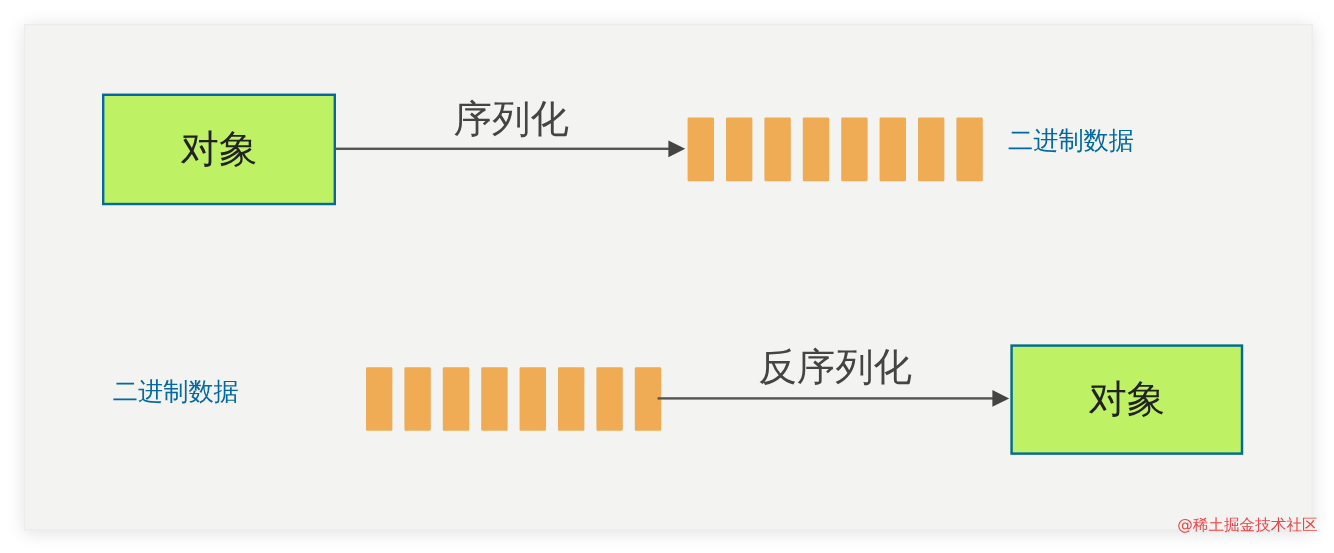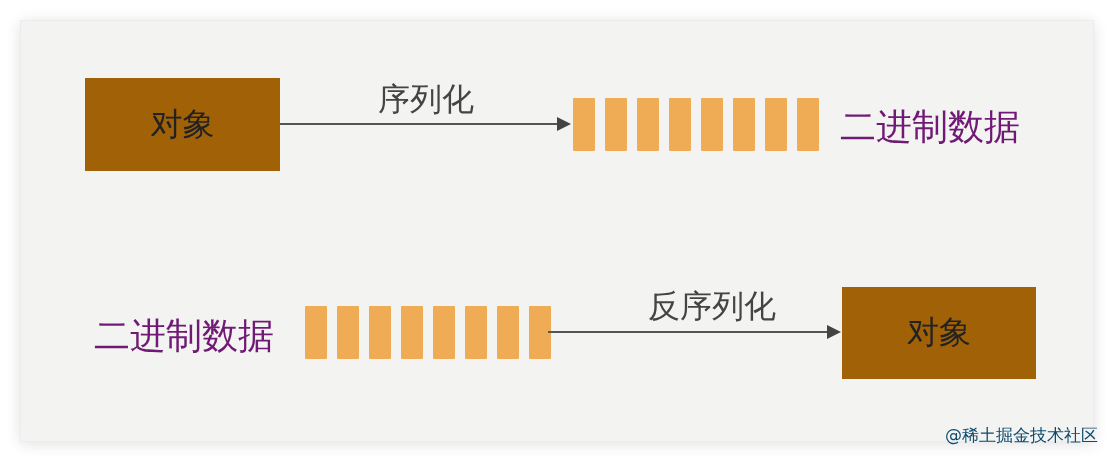--- a/index.html
+++ b/index.html
@@ -8,42 +8,42 @@
       position: relative; overflow: hidden;
       font-family: "DejaVu Sans", sans-serif;
     }
     .panel {
       position: absolute; left: 20px; top: 20px; width: 1072px; height: 420px;
       background: #f3f3f2;
       box-shadow: 0 2px 14px rgba(0,0,0,0.12);
       border: 1px solid #ececec;
     }
     .obj-box {
-      position: absolute; background: #a16207; border: 2px solid #a16207;
+      position: absolute; background: #bef264; border: 2px solid #0369a1;
       box-sizing: border-box; display: flex; align-items: center; justify-content: center;
       font-size: 32px; color: #222;
     }
     .label {
       position: absolute; font-size: 32px; color: #444; white-space: nowrap;
     }
     .big-label {
-      position: absolute; font-size: 36px; color: #701a75; white-space: nowrap;
+      position: absolute; font-size: 21px; color: #0369a1; white-space: nowrap;
     }
     .arrow-line {
       position: absolute; height: 2px; background: #555;
     }
     .arrow-head {
       position: absolute; width: 0; height: 0;
       border-top: 7px solid transparent; border-bottom: 7px solid transparent;
       border-left: 14px solid #444;
     }
     .bars { position: absolute; display: flex; gap: 10px; }
     .bar { width: 22px; height: 53px; background: #efac55; border-radius: 1px; }
     .watermark {
-      position: absolute; right: 14px; bottom: 14px; font-size: 17px; color: #0c4a6e;
+      position: absolute; right: 14px; bottom: 14px; font-size: 13px; color: #ef4444;
     }
   </style>
 </head>
 <body>
 
 <div class="panel"></div>
 
 <div class="obj-box" style="left:85px; top:78px; width:195px; height:93px;">
   <span>对象</span>
 </div>
@@ -66,20 +66,20 @@
 <div class="bars" style="left:305px; top:306px;">
   <div class="bar"></div>
   <div class="bar"></div>
   <div class="bar"></div>
   <div class="bar"></div>
   <div class="bar"></div>
   <div class="bar"></div>
   <div class="bar"></div>
   <div class="bar"></div>
 </div>
-<div class="label" style="left:648px; top:285px;">反序列化</div>
+<div class="label" style="left:632px; top:285px;">反序列化</div>
 <div class="arrow-line" style="left:548px; top:331px; width:280px;"></div>
 <div class="arrow-head" style="left:827px; top:325px;"></div>
 <div class="obj-box" style="left:842px; top:287px; width:194px; height:92px;">
   <span>对象</span>
 </div>
 
 <div class="watermark">@稀土掘金技术社区</div>
 
 </body></html>

